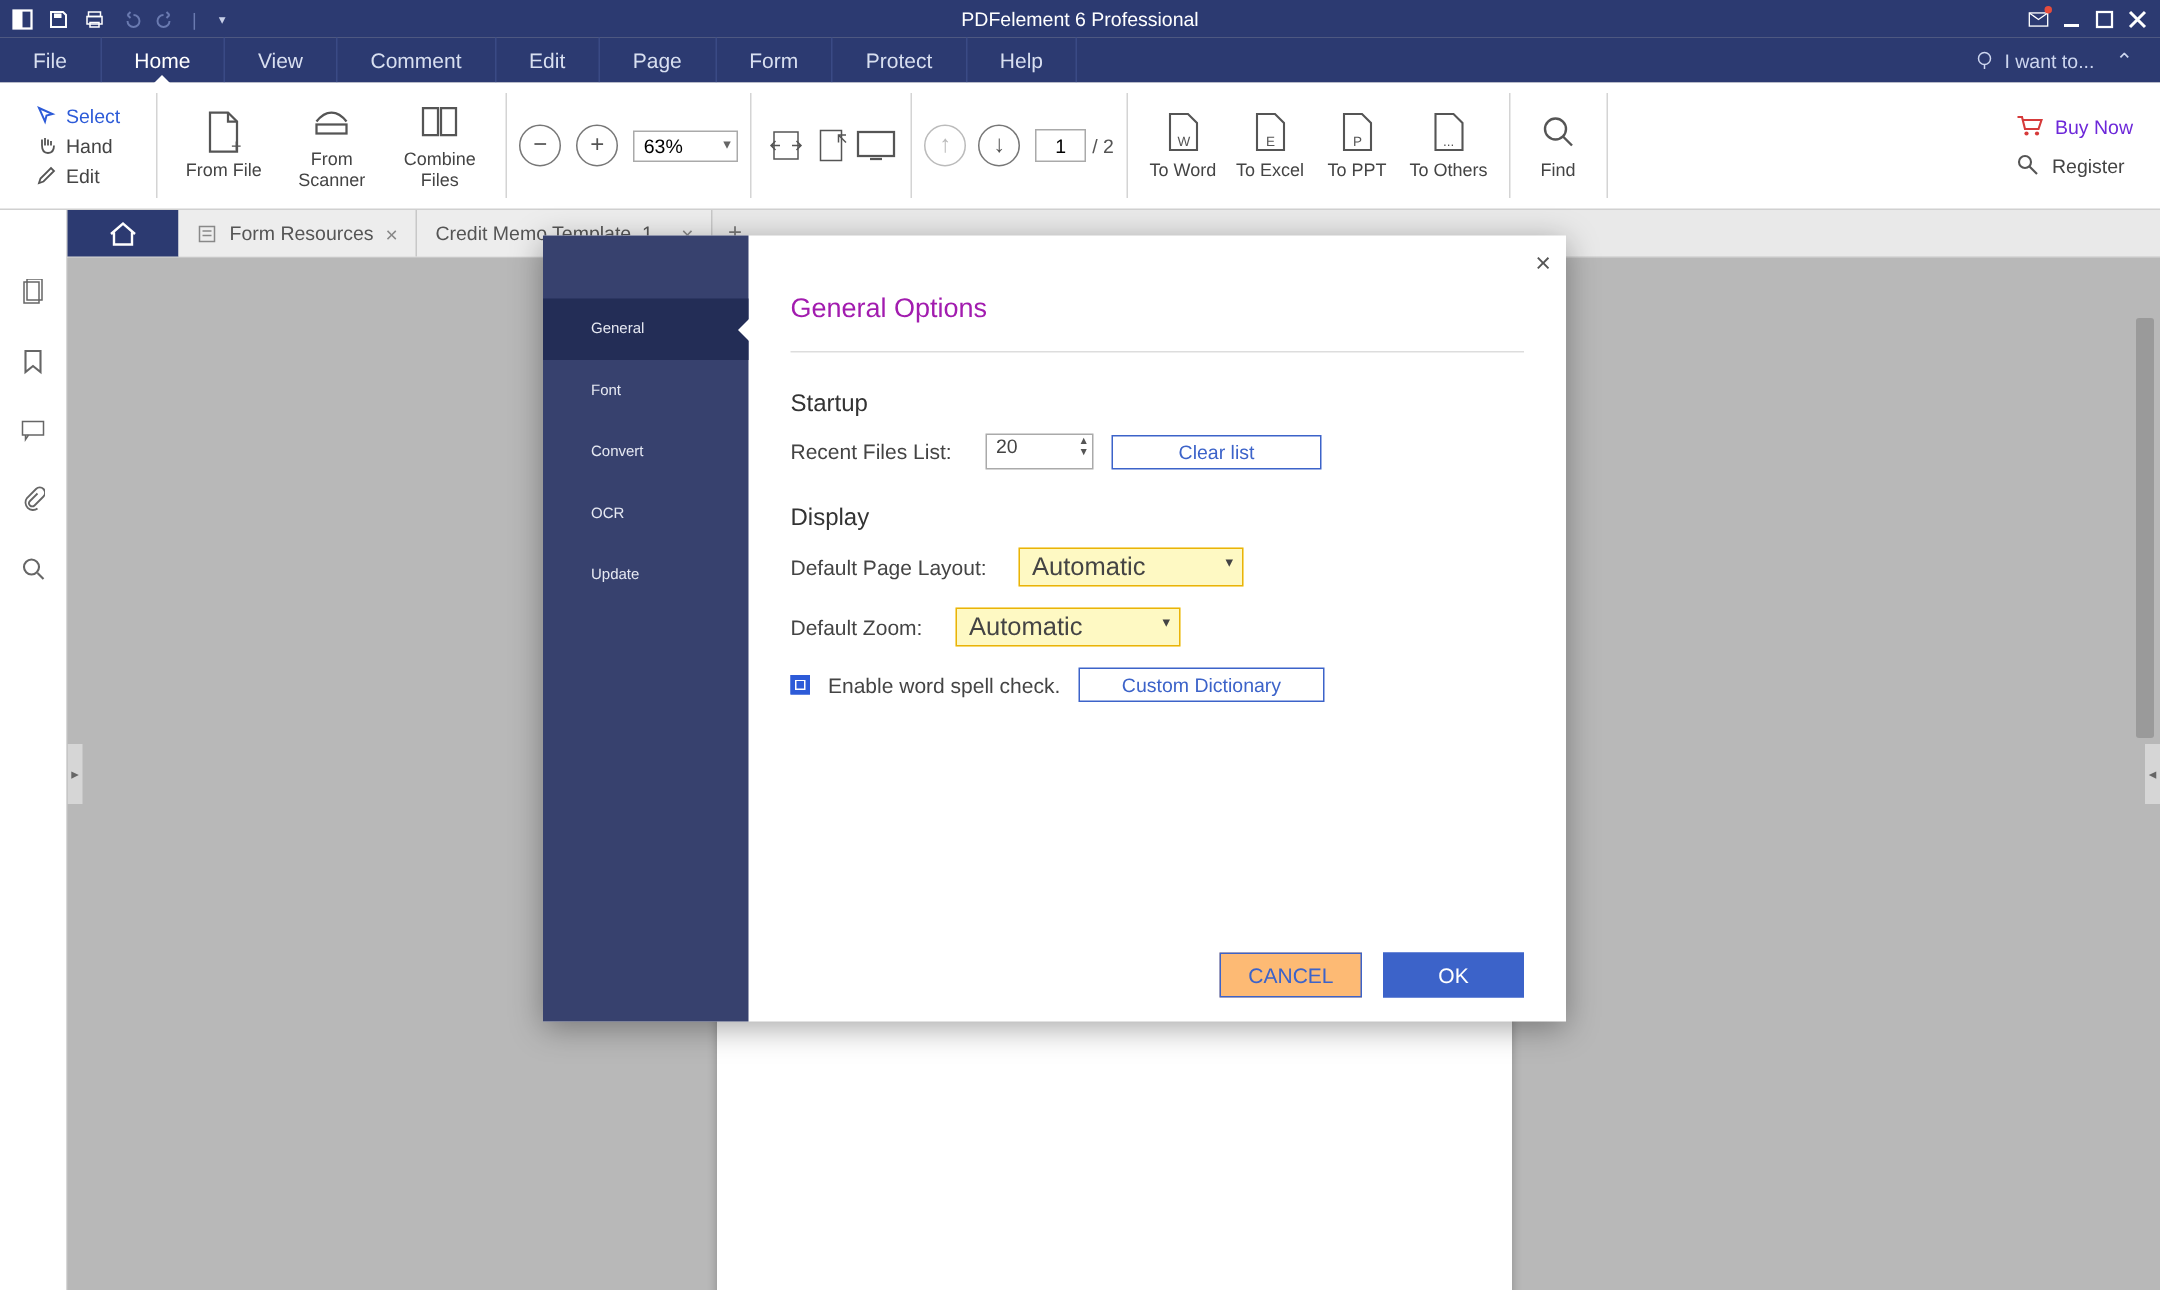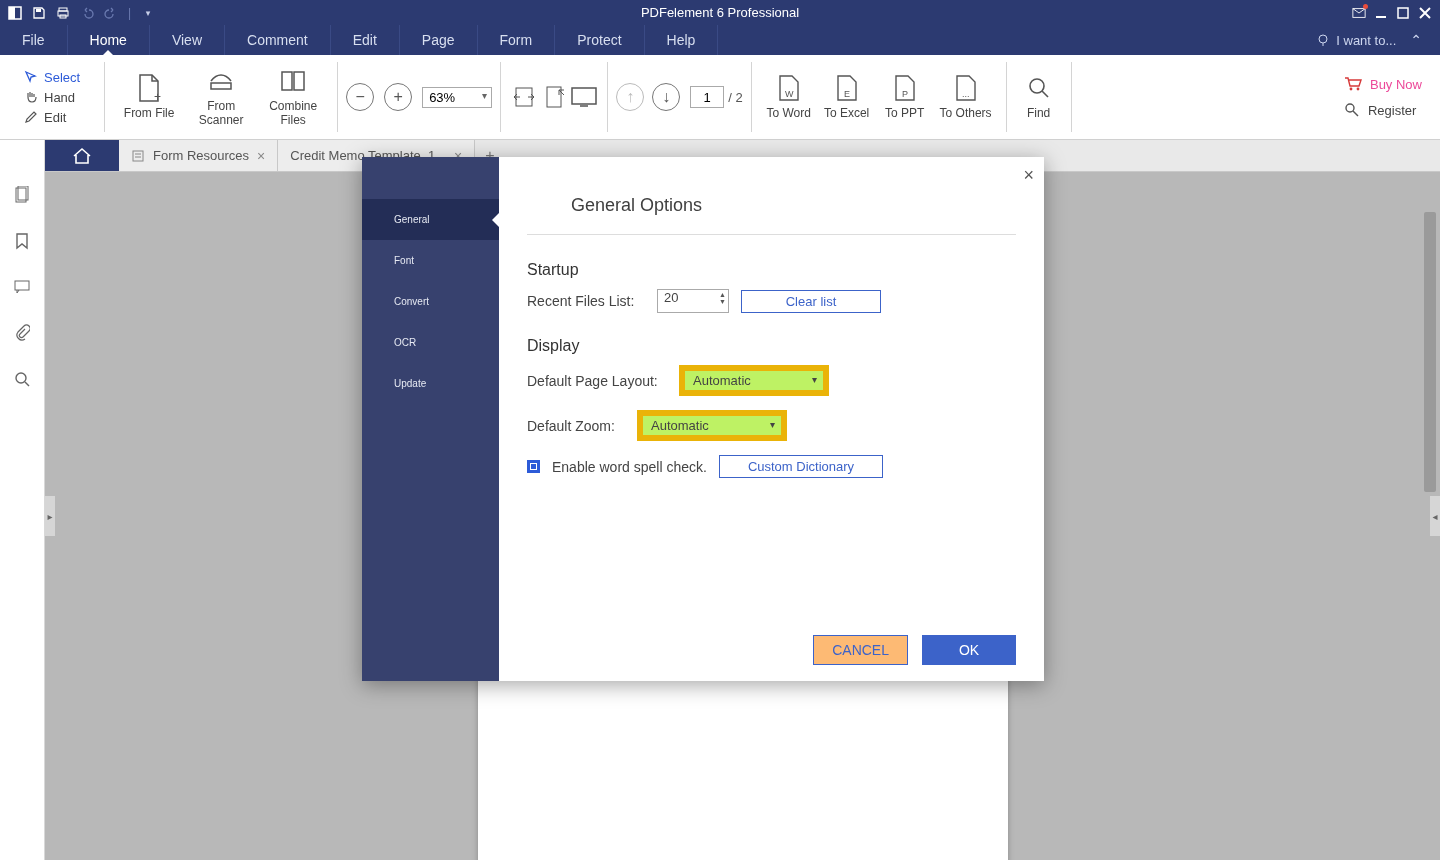--- a/index.html
+++ b/index.html
@@ -34,21 +34,21 @@
 .zoomgrp { display:flex; align-items:center; gap:10px; }
 .roundbtn { width:28px; height:28px; border:1.5px solid #777; border-radius:50%; display:flex; align-items:center; justify-content:center; font-size:16px; color:#555; cursor:pointer; }
 .roundbtn.dis { border-color:#bbb; color:#bbb; cursor:default; }
 .zoom-select { border:1px solid #aaa; padding:2px 18px 2px 6px; font-size:13px; position:relative; width:70px; background:#fff; }
 .zoom-select::after { content:'▾'; position:absolute; right:4px; top:2px; font-size:10px; color:#666; }
 .sq-ico { width:30px; height:30px; display:flex; align-items:center; justify-content:center; color:#555; }
 .page-input { width:34px; height:22px; border:1px solid #aaa; text-align:center; font-size:13px; }
 .page-total { font-size:13px; color:#555; margin-left:4px; }
 .ribbon-right-actions { margin-left:auto; display:flex; flex-direction:column; gap:10px; align-items:flex-start; font-size:13px; color:#444; padding-right:10px; }
 .ract { display:flex; align-items:center; gap:8px; cursor:pointer; }
-.ract.buy { color:#ec4899; }
+.ract.buy { color:#6d28d9; }
 
 
 .content-row { display:flex; height: calc(860px - 25px - 30px - 85px); }
 .leftnav { width:45px; background:#fff; border-right:1px solid #d8d8d8; display:flex; flex-direction:column; align-items:center; padding-top:0; }
 .leftnav .nav-ico { width:20px; height:20px; margin:13px 0; color:#666; cursor:pointer; display:flex; align-items:center; justify-content:center; }
 .workarea { flex:1; position:relative; background:#b8b8b8; }
 .tabstrip { height:32px; background:#e9e9e9; border-bottom:1px solid #c8c8c8; display:flex; align-items:stretch; }
 .hometab { width:74px; background:#2c3a71; display:flex; align-items:center; justify-content:center; }
 .doctab { display:flex; align-items:center; gap:8px; padding:0 12px; border-right:1px solid #c8c8c8; background:#ededed; font-size:13px; color:#555; cursor:pointer; }
 .doctab .x { color:#888; font-size:14px; }
@@ -61,28 +61,28 @@
 .expand-right { position:absolute; right:0; top:50%; transform:translateY(-50%); width:10px; height:40px; background:#d6d6d6; display:flex; align-items:center; justify-content:center; color:#666; font-size:10px; cursor:pointer; }
 
 
 .dialog { position:absolute; left:362px; top:157px; width:682px; height:524px; background:#fff; box-shadow:0 4px 20px rgba(0,0,0,0.35); display:flex; }
 .dlg-side { width:137px; background:#37416e; display:flex; flex-direction:column; padding-top:42px; }
 .dlg-side-item { color:#e6e9f2; font-size:10px; padding:15px 0 15px 32px; cursor:pointer; position:relative; }
 .dlg-side-item.active { background:#232d56; }
 .dlg-side-item.active::after { content:''; position:absolute; right:-1px; top:50%; transform:translateY(-50%); border:8px solid transparent; border-right-color:#fff; }
 .dlg-main { flex:1; padding:14px 28px 16px 28px; position:relative; display:flex; flex-direction:column; }
 .dlg-close { position:absolute; top:8px; right:10px; font-size:18px; color:#555; cursor:pointer; }
-.dlg-title { font-size:18px; color:#404040; margin-top:24px;margin-left:44px; }
+.dlg-title { font-size:18px; color:#a21caf; margin-top:24px; }
 .dlg-hr { height:1px; background:#ddd; margin:18px 0 16px 0; }
 .sect { font-size:16px; color:#333; margin:10px 0 10px 0; }
 .row { display:flex; align-items:center; gap:12px; font-size:14px; color:#444; margin-bottom:14px; }
 .numinput { width:72px; height:24px; border:1px solid #aaa; padding:0 14px 0 6px; font-size:13px; position:relative; }
 .spin { position:absolute; right:2px; top:1px; display:flex; flex-direction:column; font-size:7px; line-height:7px; color:#555; }
 .txtbtn { border:1px solid #3c63c9; color:#3c63c9; background:#fff; padding:3px 28px; font-size:13px; cursor:pointer; }
-.selbox { border:6px solid #eab308; background:#bef264; padding:2px 20px 2px 8px; font-size:13px; position:relative; min-width:150px; }
+.selbox { border:1px solid #eab308; background:#fef9c3; padding:2px 20px 2px 8px; font-size:17px; position:relative; min-width:150px; }
 .selbox::after { content:'▾'; position:absolute; right:6px; top:3px; font-size:10px; color:#444; }
 .chk { width:13px; height:13px; border:1px solid #777; display:inline-block; position:relative; }
 .chk.checked { background:#2d5bd8; border-color:#2d5bd8; }
 .chk.checked::after { content:''; position:absolute; left:2px; top:2px; width:7px; height:7px; background:#2d5bd8; box-shadow:inset 0 0 0 1px #fff; }
 .dlg-foot { margin-top:auto; display:flex; justify-content:flex-end; gap:14px; }
 .btn { min-width:94px; padding:6px 18px; font-size:14px; text-align:center; cursor:pointer; }
 .btn.cancel { border:1px solid #3c63c9; color:#3c63c9; background:#fdba74; }
 .btn.ok { background:#3c63c9; color:#fff; border:1px solid #3c63c9; }
 
 svg { display:block; }

